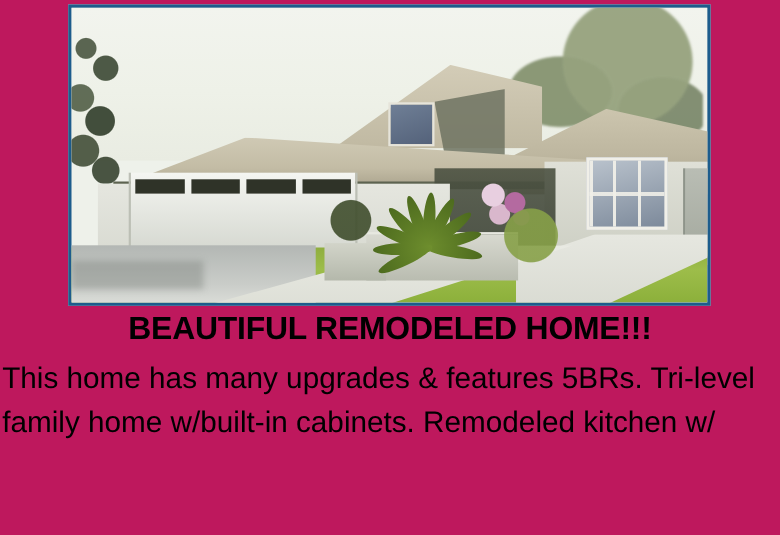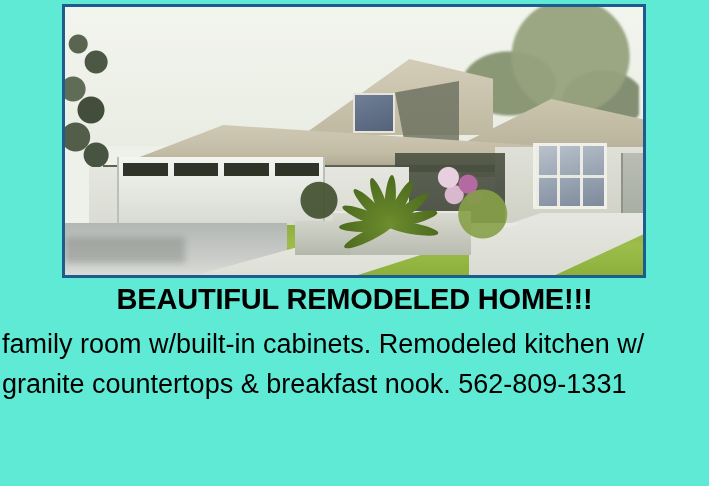--- a/index.html
+++ b/index.html
@@ -14,21 +14,21 @@
     overflow: hidden;
     font-family: "Liberation Sans", sans-serif;
     color: #000000;
     position: relative;
   }
 
   .ad {
     width: 709px;
     height: 486px;
     position: relative;
-    background: #5eead4;
+    background: #be185d;
   }
 
   
   .photo-frame {
     position: absolute;
     left: 62px;
     top: 4px;
     width: 584px;
     height: 274px;
     border: 3px solid #1d5c8c;
@@ -444,17 +444,17 @@
       </div>
       <div class="flowers"></div>
       <div class="shrub-b"></div>
 
     </div>
   </div>
 
   <div class="headline">BEAUTIFUL REMODELED HOME!!!</div>
 
   <div class="body-copy">
-    <span class="line">family room w/built-in cabinets. Remodeled kitchen w/</span>
-    <span class="line">granite countertops &amp; breakfast nook. 562-809-1331</span>
+    <span class="line">This home has many upgrades &amp; features 5BRs. Tri-level</span>
+    <span class="line">family home w/built-in cabinets. Remodeled kitchen w/</span>
   </div>
 
 </div>
 
 </body></html>

